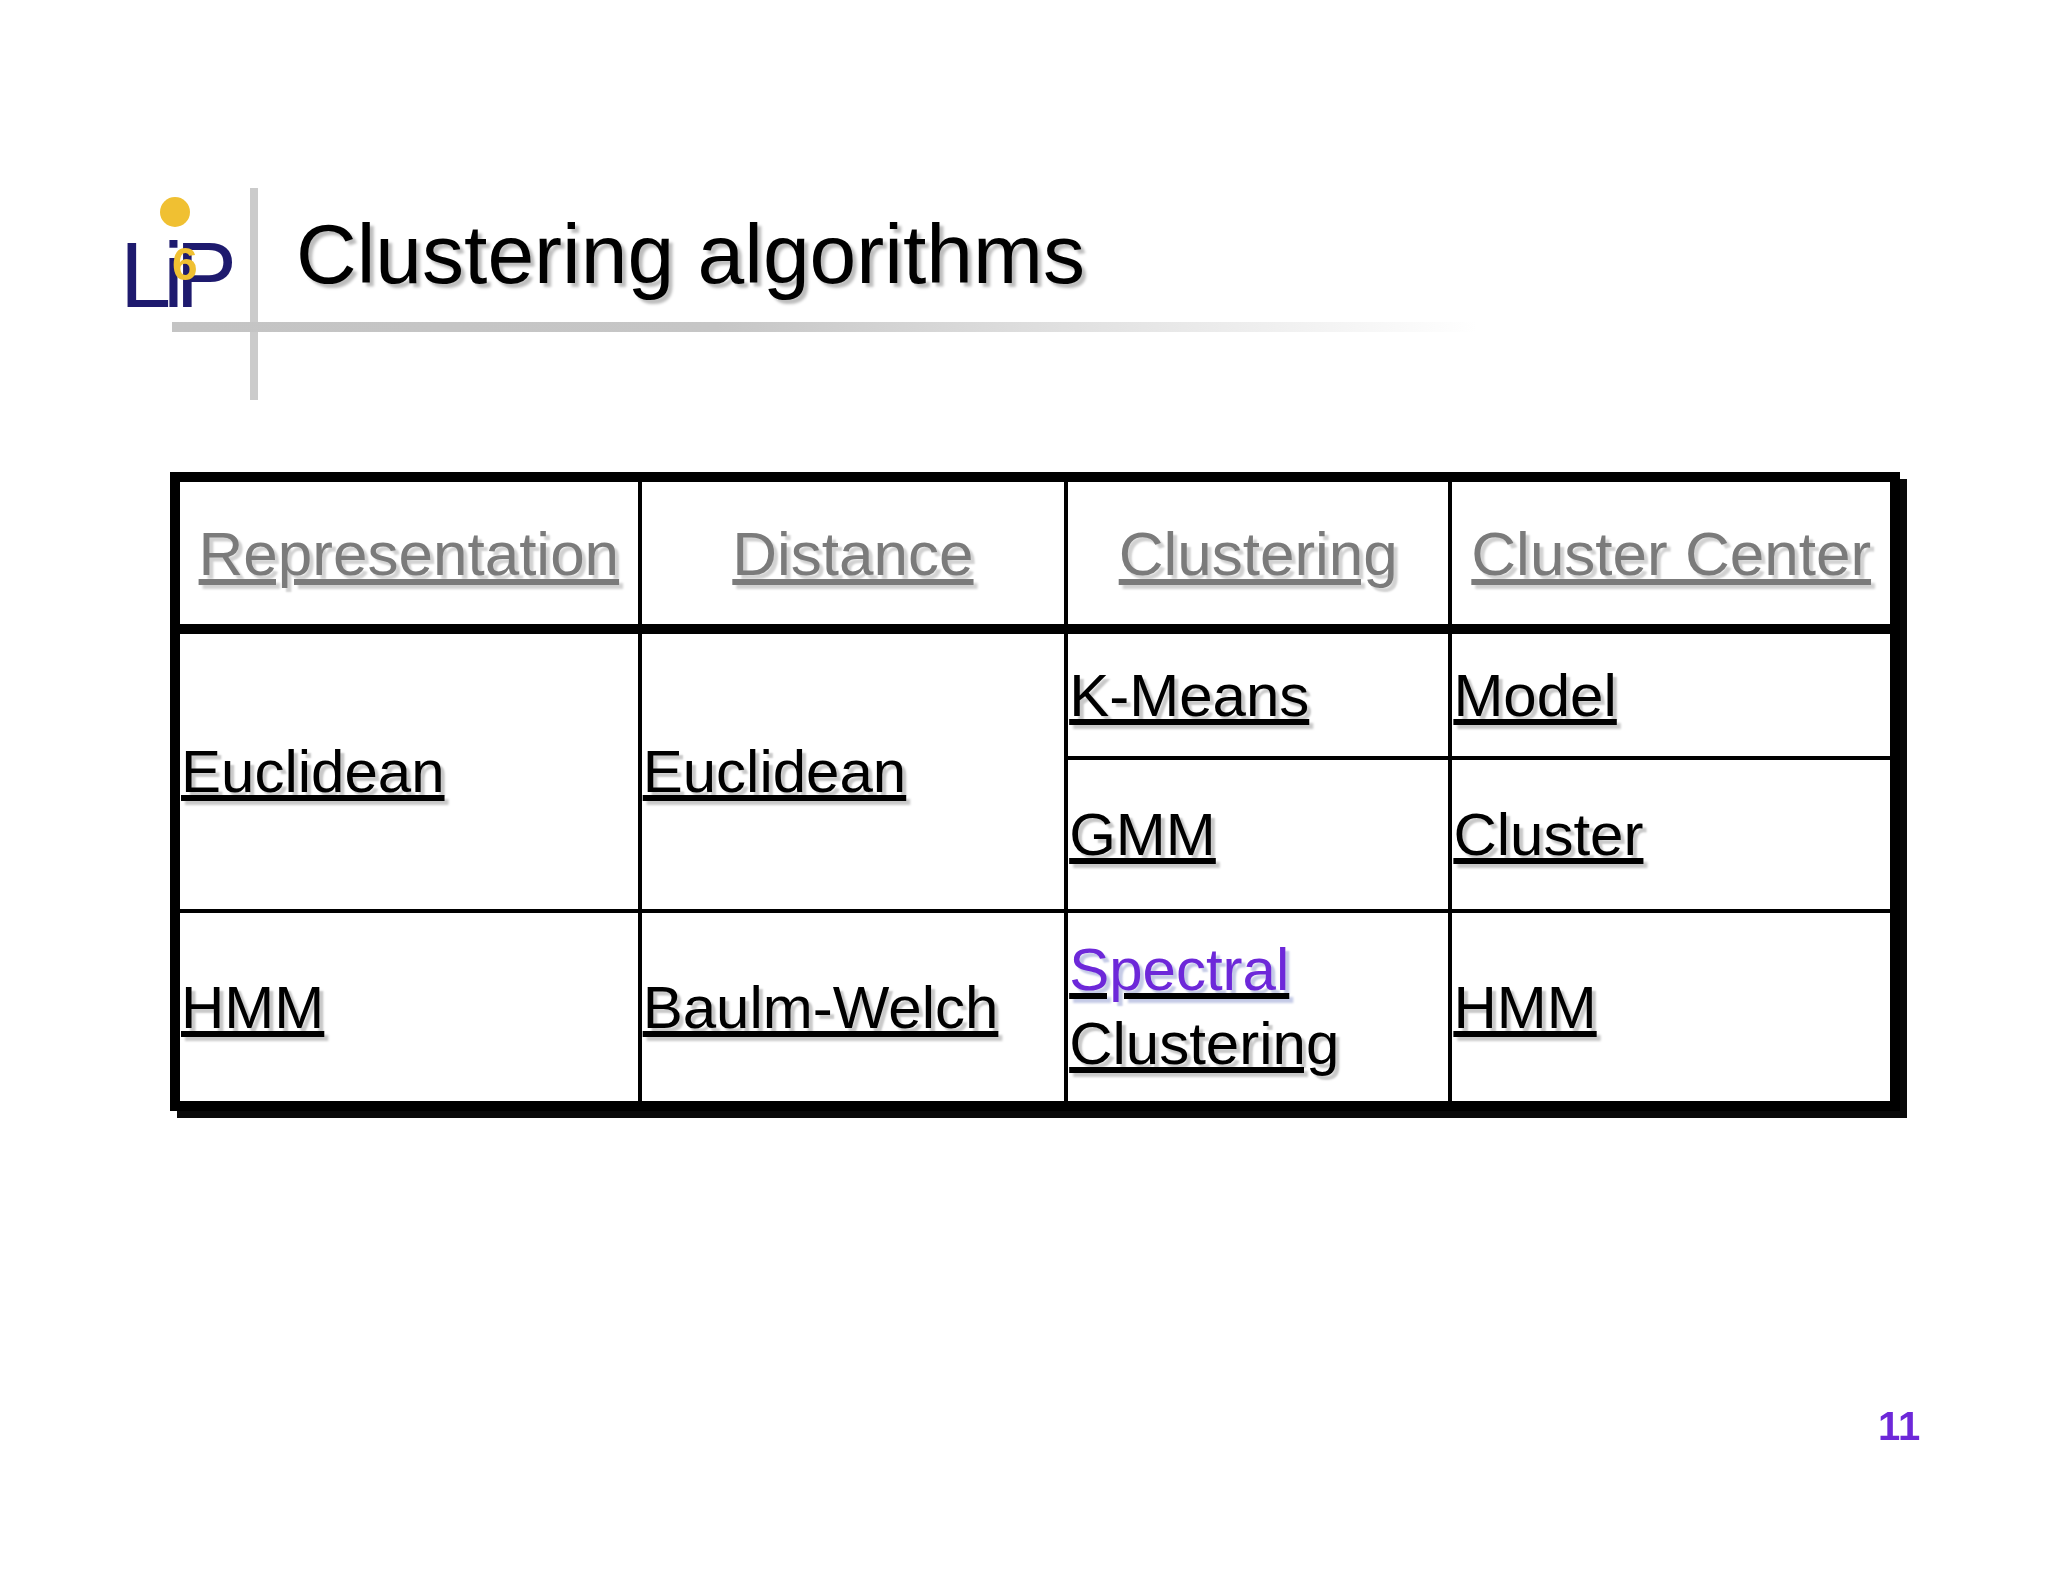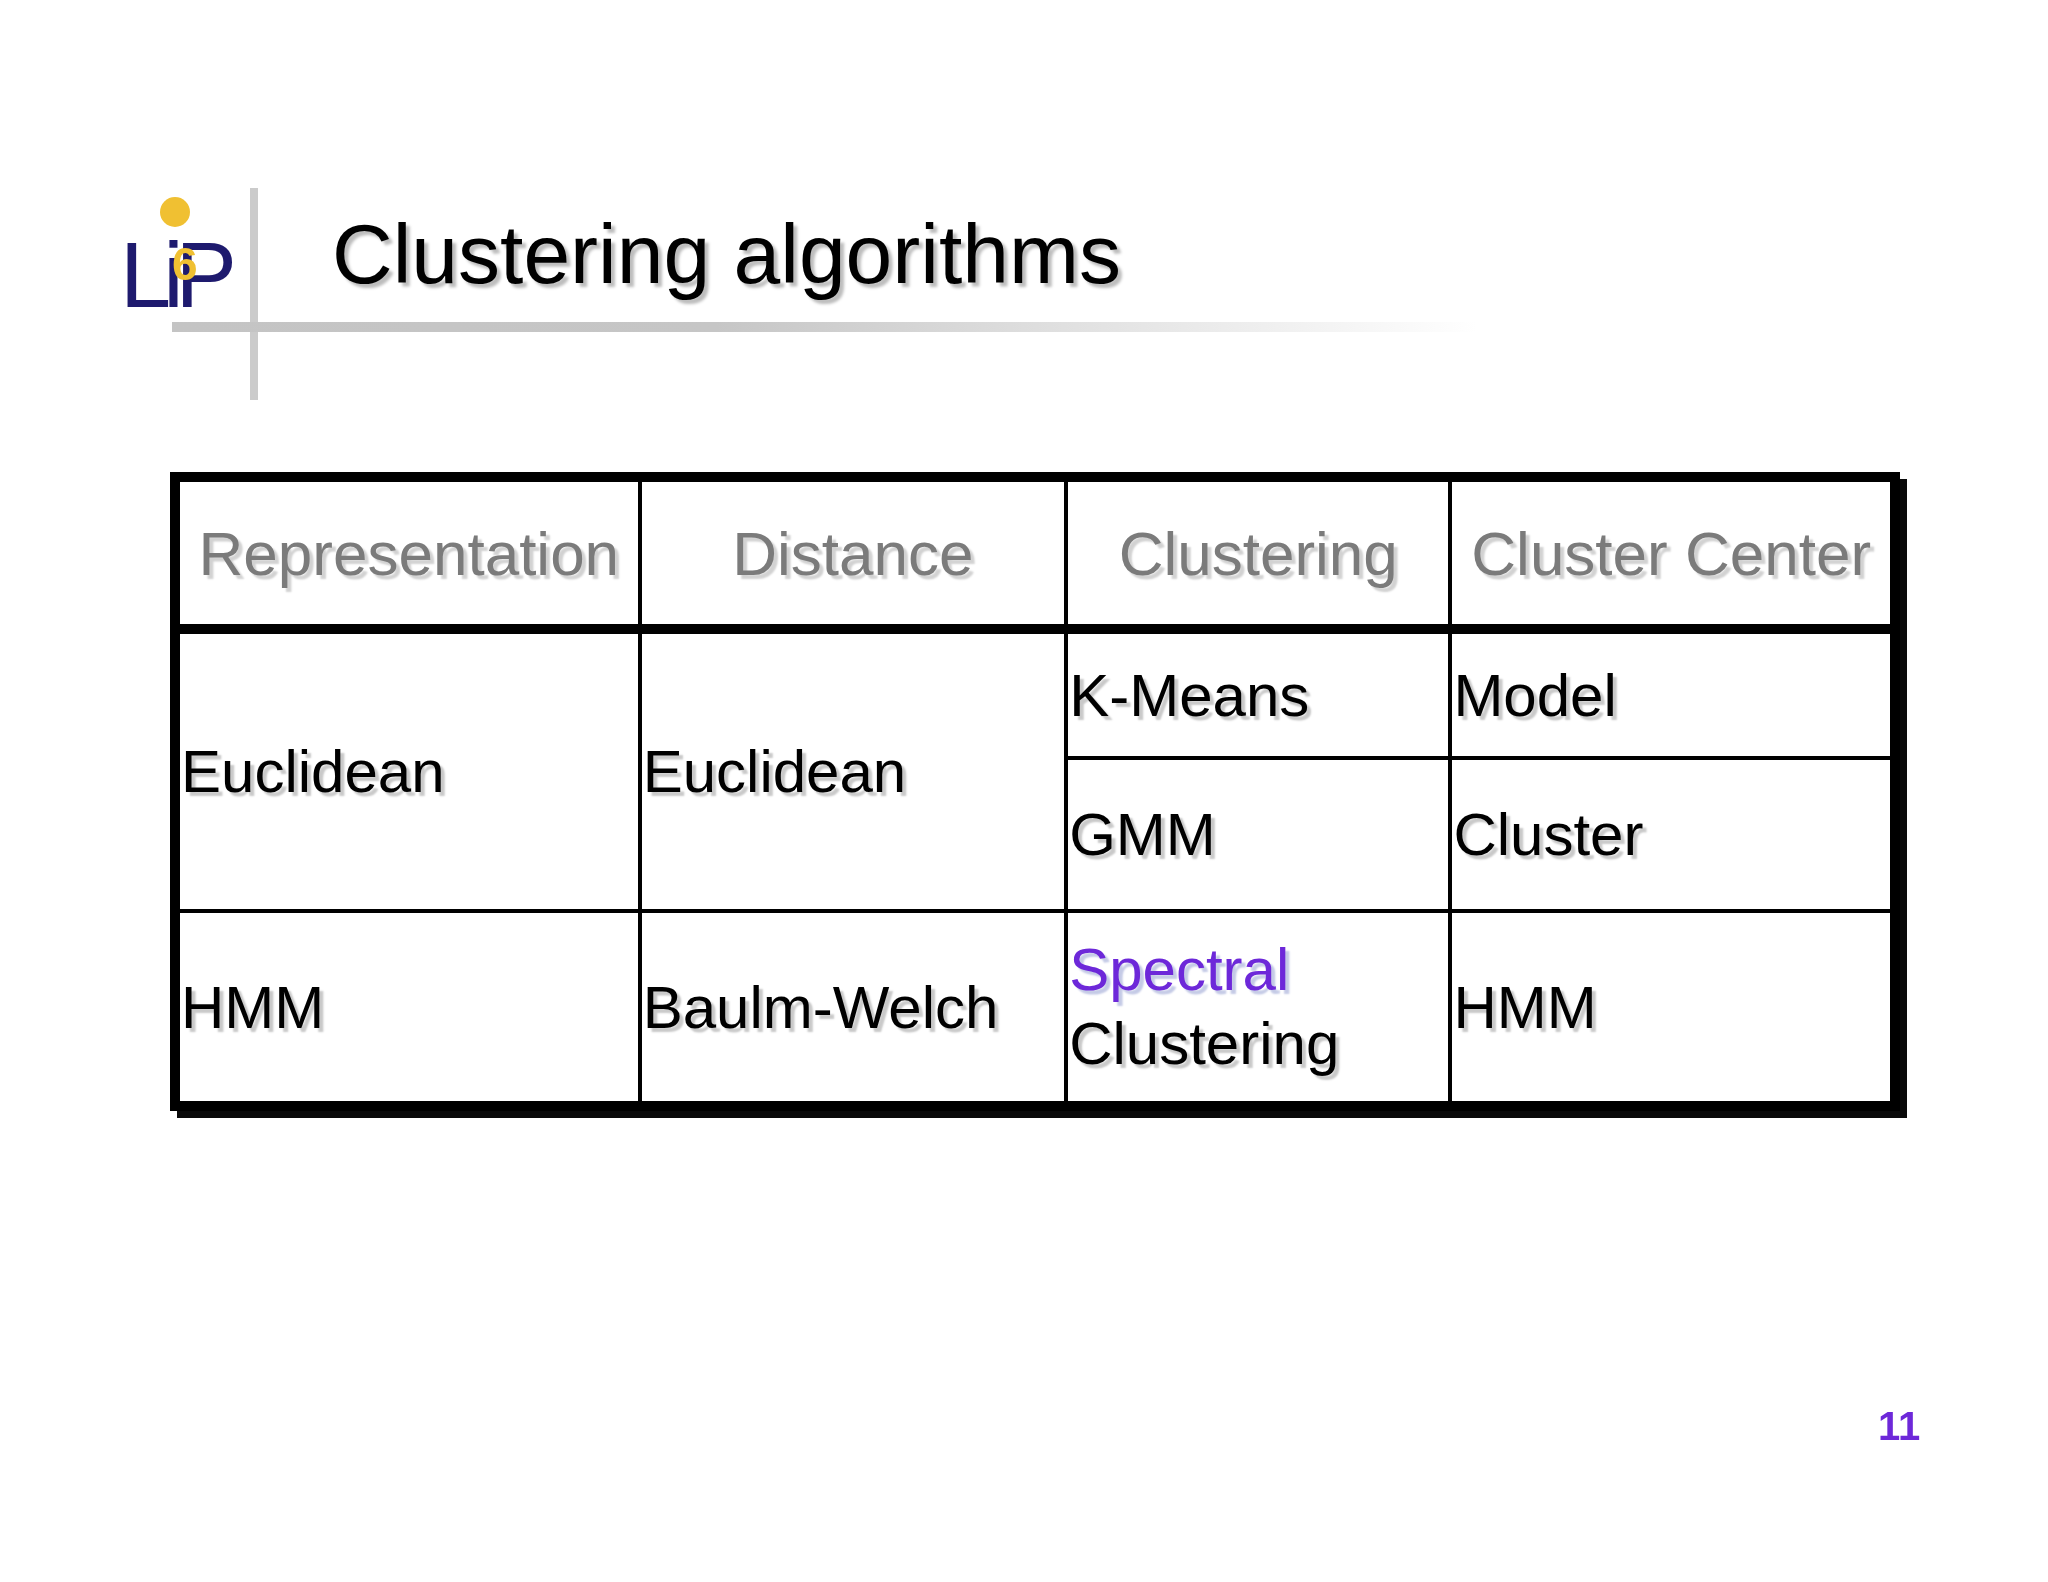--- a/index.html
+++ b/index.html
@@ -57,21 +57,20 @@
     background: linear-gradient(to right, #c4c4c4 0%, #c6c6c6 40%, rgba(246,246,246,0) 96%);
   }
   .title {
     position: absolute;
     left: 296px; top: 212px;
     font-size: 84px;
     line-height: 1;
     color: #000000;
     text-shadow: 4px 4px 3px #bdbdbd;
     white-space: nowrap;
-    margin-left: 36px;
   }
 
   
   .table-wrap {
     position: absolute;
     left: 170px; top: 472px;
   }
   table.algo {
     border-collapse: collapse;
     table-layout: fixed;
@@ -80,20 +79,21 @@
     border: 10px solid #000000;
     box-shadow: 7px 7px 0 #0a0a0a;
   }
   table.algo th, table.algo td {
     border: 4px solid #000000;
     vertical-align: middle;
     font-size: 60px;
     color: #000000;
     text-shadow: 4px 4px 2px #c9c9c9;
     overflow: hidden;
+    text-decoration: underline;
   }
   table.algo thead th {
     height: 140px;
     font-weight: normal;
     font-size: 62px;
     color: #7b7b7b;
     text-shadow: 4px 4px 2px #d2d2d2;
     border-bottom: 10px solid #000000;
   }
   tr.row-1 td { height: 120px; }

